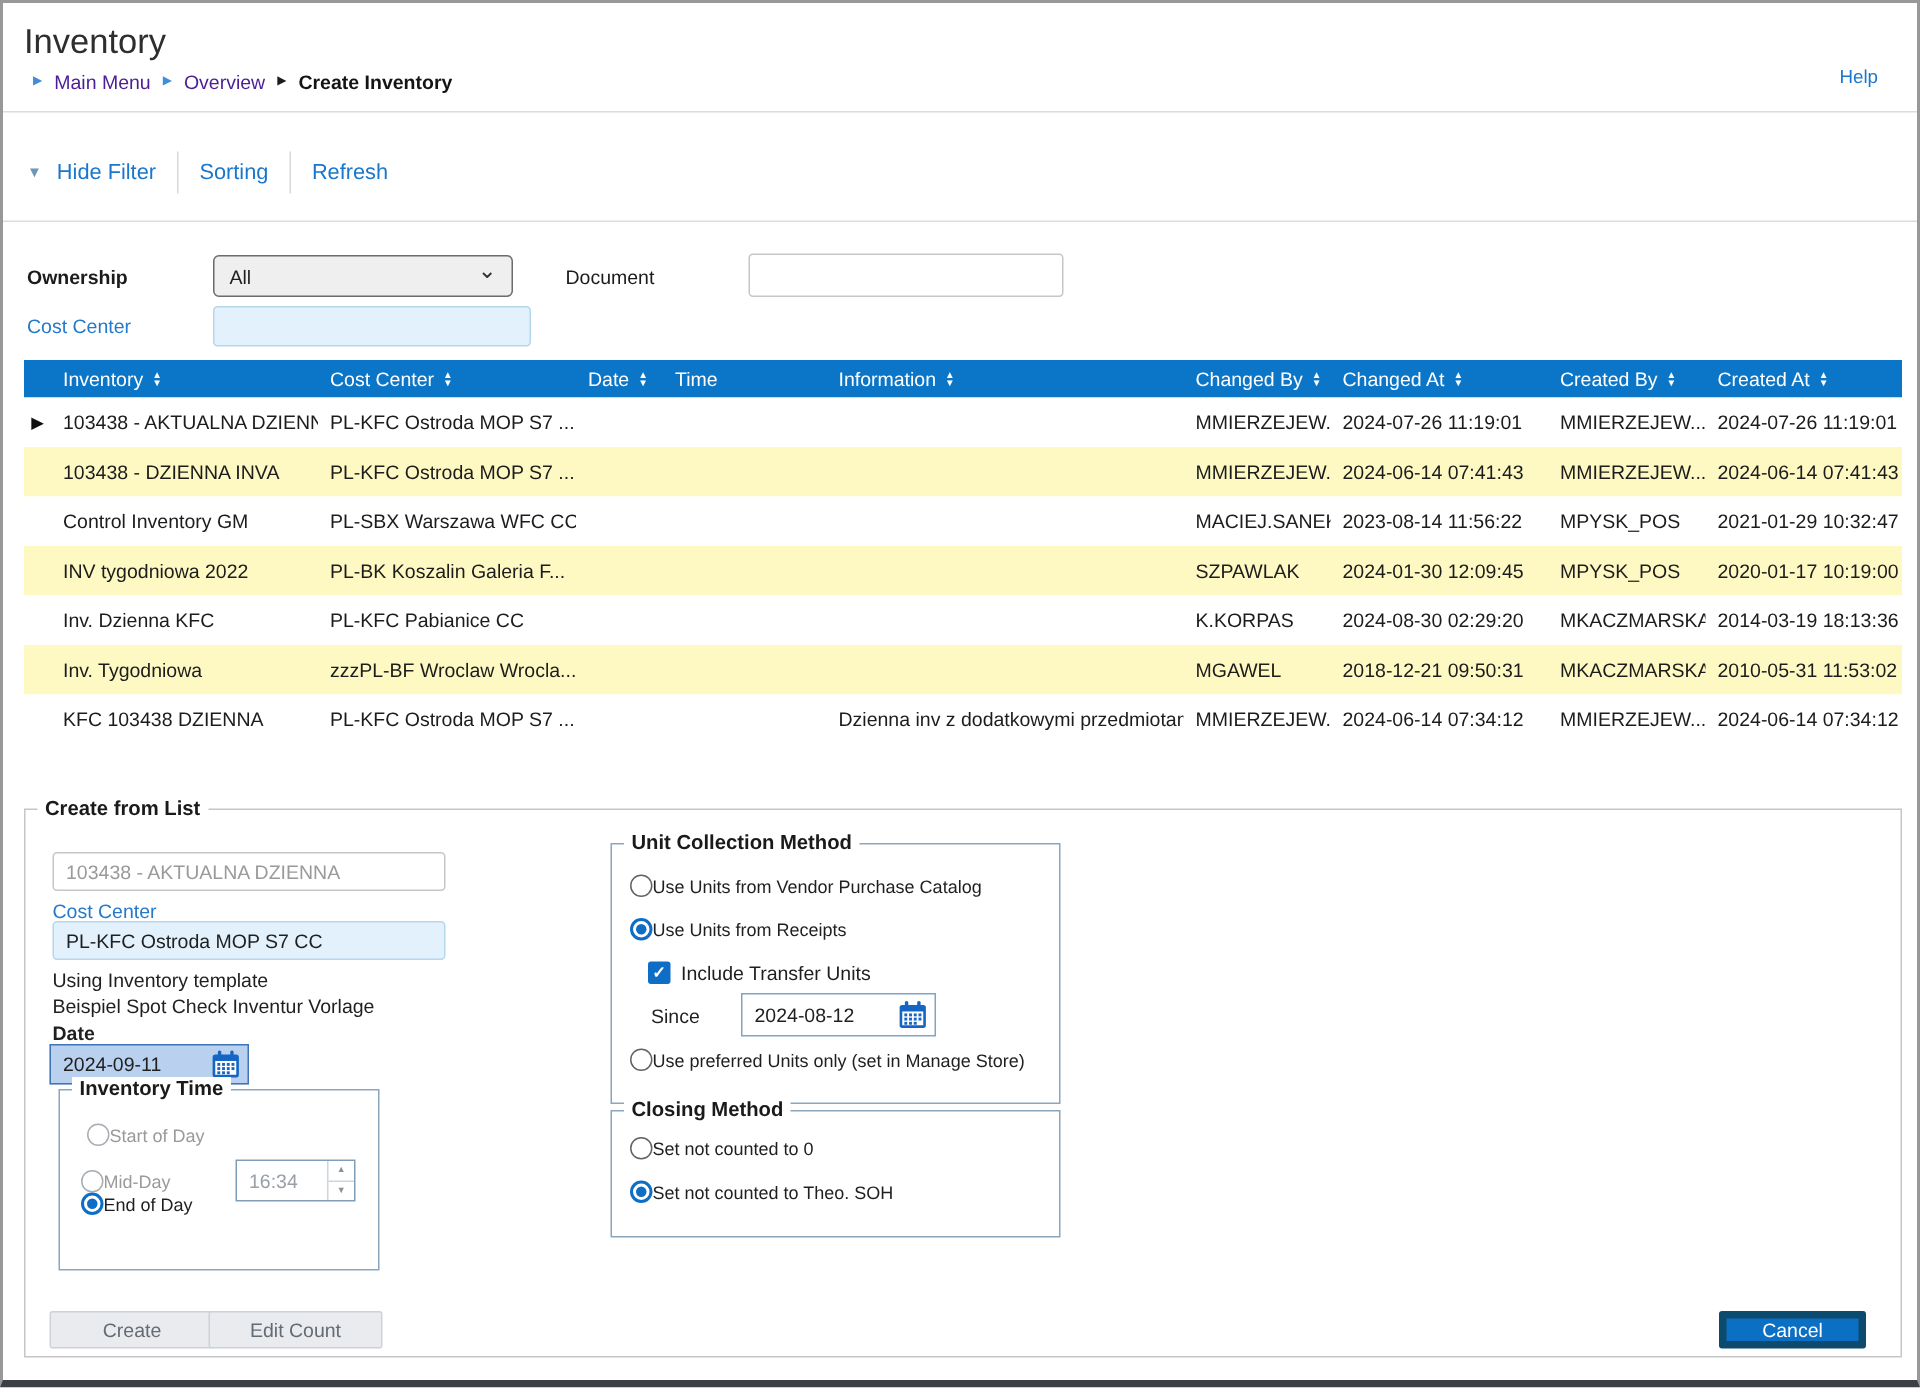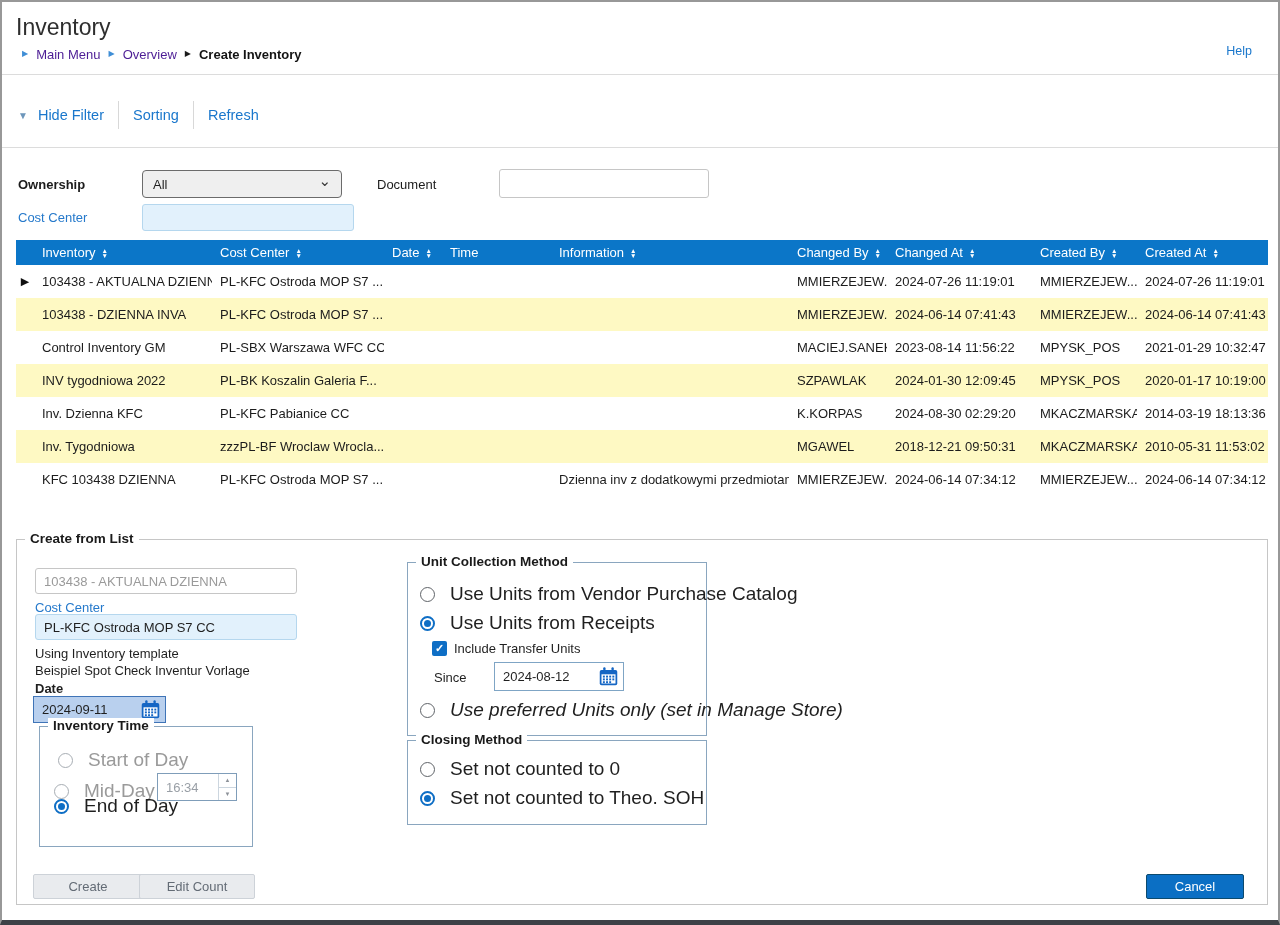--- a/index.html
+++ b/index.html
@@ -56,40 +56,40 @@
   .abs{position:absolute;}
   .note{font-size:13px;color:#1f1f1f;white-space:nowrap;}
   .dimtext{color:#9a9a9a;}
 
   .date-field{position:absolute;box-sizing:border-box;display:flex;align-items:center;
               justify-content:space-between;padding:0 4px 0 8px;cursor:pointer;}
   .date-field.selected{background:#b9d0ee;border:1px solid #3f74b7;}
   .date-field.white{background:#fff;border:1px solid #7fa5c5;}
   .cal{flex:none;}
 
-  .radio-row{position:absolute;display:flex;align-items:center;gap:15px;font-size:19px;cursor:pointer;white-space:nowrap;}
+  .radio-row{position:absolute;display:flex;align-items:center;gap:0;font-size:12px;cursor:pointer;white-space:nowrap;}
   .radio{width:15px;height:15px;box-sizing:border-box;border-radius:50%;background:#fff;
          border:1px solid #5f6368;position:relative;flex:none;}
   .radio.selected{border:2px solid #0e6ec5;}
   .radio.selected::after{content:"";position:absolute;left:2px;top:2px;width:7px;height:7px;border-radius:50%;background:#0e6ec5;}
   .radio.disabled{border:1px solid #a7adb3;}
   .checkbox-row{position:absolute;display:flex;align-items:center;gap:7px;font-size:13px;cursor:pointer;white-space:nowrap;}
   .checkbox{width:15px;height:15px;background:#0e6ec5;border-radius:2px;color:#fff;display:flex;
             align-items:center;justify-content:center;font-size:11px;font-weight:bold;flex:none;}
 
   .spinner{position:absolute;display:flex;box-sizing:border-box;border:1px solid #7f9db9;background:#fff;}
   .spinner .val{flex:1;display:flex;align-items:center;padding-left:8px;color:#999fa6;font-size:13px;}
   .spinner .btns{width:17px;display:flex;flex-direction:column;border-left:1px solid #ccd6df;}
   .spinner .btns span{flex:1;display:flex;align-items:center;justify-content:center;font-size:6px;color:#8d9299;cursor:pointer;}
   .spinner .btns span:first-child{border-bottom:1px solid #ccd6df;}
 
   .btn{position:absolute;box-sizing:border-box;display:flex;align-items:center;justify-content:center;
        font-size:13px;border-radius:2px;cursor:pointer;}
   .btn.gray{background:#e9ebee;border:1px solid #cdd2d8;color:#636b75;}
-  .btn.primary{background:#0b6fc4;border:1px solid #0c4a6e;color:#fff;}
+  .btn.primary{background:#0b6fc4;border:5px solid #0c4a6e;color:#fff;}
 </style>
 </head>
 <body>
 
 <div class="page">
 
   <div class="title">Inventory</div>
   <div class="help-link">Help</div>
 
   <div class="breadcrumb">
@@ -364,21 +364,21 @@
             <rect x="5.6" y="14.2" width="2.2" height="2.2"></rect>
               <rect x="9.2" y="14.2" width="2.2" height="2.2"></rect>
               <rect x="12.8" y="14.2" width="2.2" height="2.2"></rect>
               <rect x="16.4" y="14.2" width="2.2" height="2.2"></rect>
             <rect x="5.6" y="17.4" width="2.2" height="2.2"></rect>
               <rect x="9.2" y="17.4" width="2.2" height="2.2"></rect>
               <rect x="12.8" y="17.4" width="2.2" height="2.2"></rect>
           </g>
         </svg>
       </div>
-      <label class="radio-row" style="left:12px;top:136px;font-style:italic;">
+      <label class="radio-row" style="left:12px;top:136px;">
         <span class="radio"></span>
         <span>Use preferred Units only (set in Manage Store)</span>
       </label>
     </div>
 
     <div class="fieldset inner" style="left:390px;top:200px;width:300px;height:85px;">
       <span class="legend">Closing Method</span>
       <label class="radio-row" style="left:12px;top:17px;">
         <span class="radio"></span>
         <span>Set not counted to 0</span>

